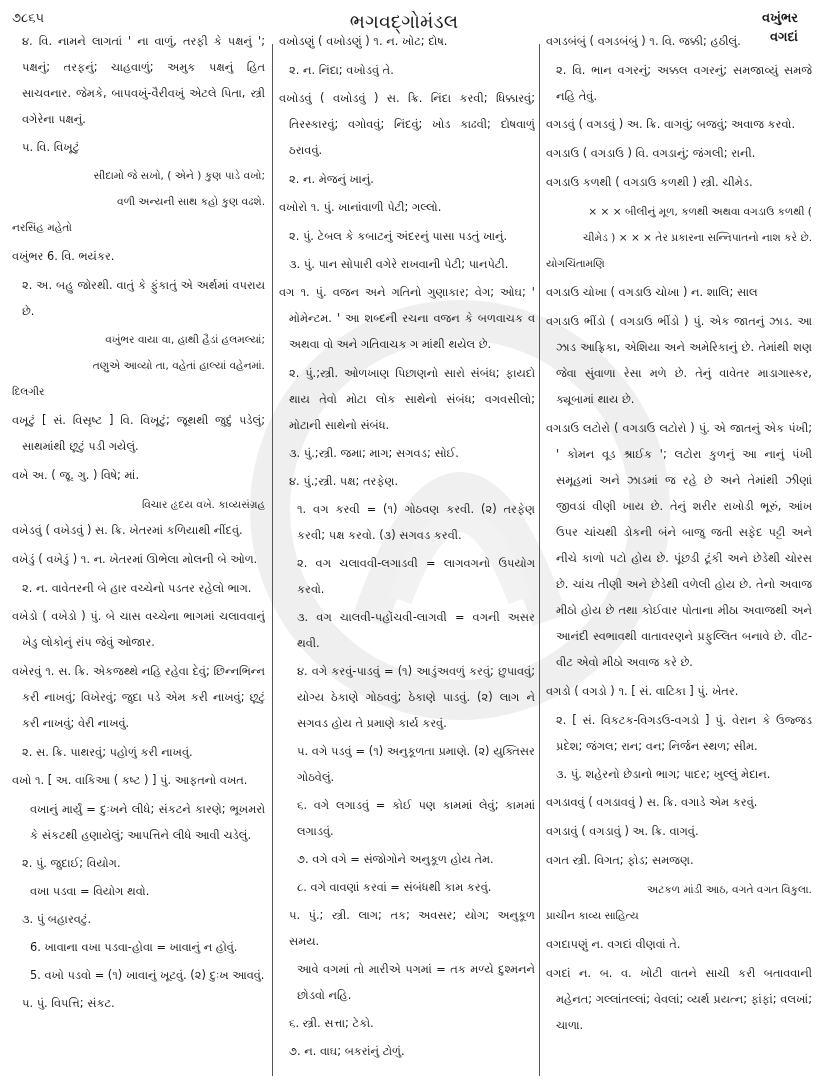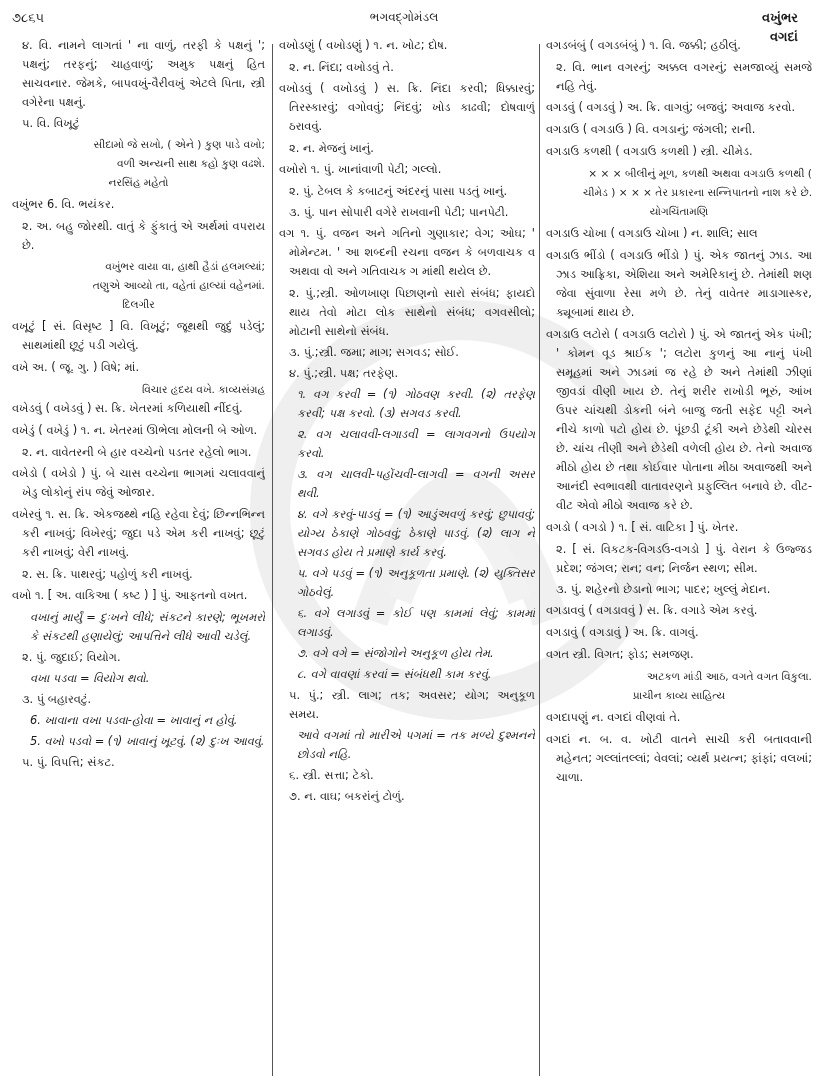--- a/index.html
+++ b/index.html
@@ -10,37 +10,37 @@
     position: relative;
   }
   .watermark {
     position: absolute; left: 250px; top: 300px; width: 420px; height: 420px;
     pointer-events: none; z-index: 0;
   }
   .header {
     position: absolute; left: 0; top: 0; width: 808px; height: 38px; z-index: 1;
   }
   .header .pageno { position: absolute; left: 12px; top: 10px; font-size: 13px; }
-  .header .title { position: absolute; left: 0; right: 0; top: 10px; text-align: center; font-size: 12px; }
+  .header .title { position: absolute; left: 0; right: 0; top: 10px; text-align: center; font-size: 19px; }
   .header .guide { position: absolute; right: 10px; top: 8px; text-align: right; font-size: 13px; line-height: 19px; font-weight: bold; }
   .col {
-    position: absolute; top: 36px; bottom: 0; z-index: 1;
-    font-size: 11.4px; line-height: 19px; overflow: hidden;
+    position: absolute; top: 28px; bottom: 0; z-index: 1;
+    font-size: 11.4px; line-height: 26px; overflow: hidden;
   }
   .col.c1 { left: 12px; width: 253px; }
   .col.c2 { left: 279px; width: 256px; }
   .col.c3 { left: 546px; width: 266px; }
   .divider { position: absolute; top: 44px; bottom: 6px; width: 1px; background: #555; z-index: 1; }
   .divider.d1 { left: 272px; }
   .divider.d2 { left: 539px; }
   .entry { margin: 0 0 3px 0; text-align: justify; padding-left: 10px; text-indent: -10px; }
   .sense { margin: 0 0 2px 0; padding-left: 10px; text-align: justify; }
-  .sub { margin: 0 0 2px 0; padding-left: 18px; text-indent: 0; text-align: justify; font-style: italic; }
+  .sub { margin: 0 0 2px 0; padding-left: 18px; text-indent: 0; text-align: justify; }
   .quote { margin: 0; padding-left: 20px; font-size: 10.6px; text-align: right; }
-  .attrib { margin: 0 0 3px 0; text-align: center; font-size: 10.6px; }
+  .attrib { margin: 0 0 3px 0; text-align: left; font-size: 10.6px; }
   .hw { font-weight: normal; }
 </style>
 </head>
 <body>
 
 <svg class="watermark" viewBox="0 0 420 420">
   <circle cx="210" cy="210" r="190" fill="none" stroke="#efefef" stroke-width="40"></circle>
   <path d="M120 320 Q210 60 300 320" fill="none" stroke="#f0f0f0" stroke-width="36"></path>
   <path d="M150 300 Q210 140 270 300" fill="none" stroke="#f2f2f2" stroke-width="24"></path>
 </svg>

